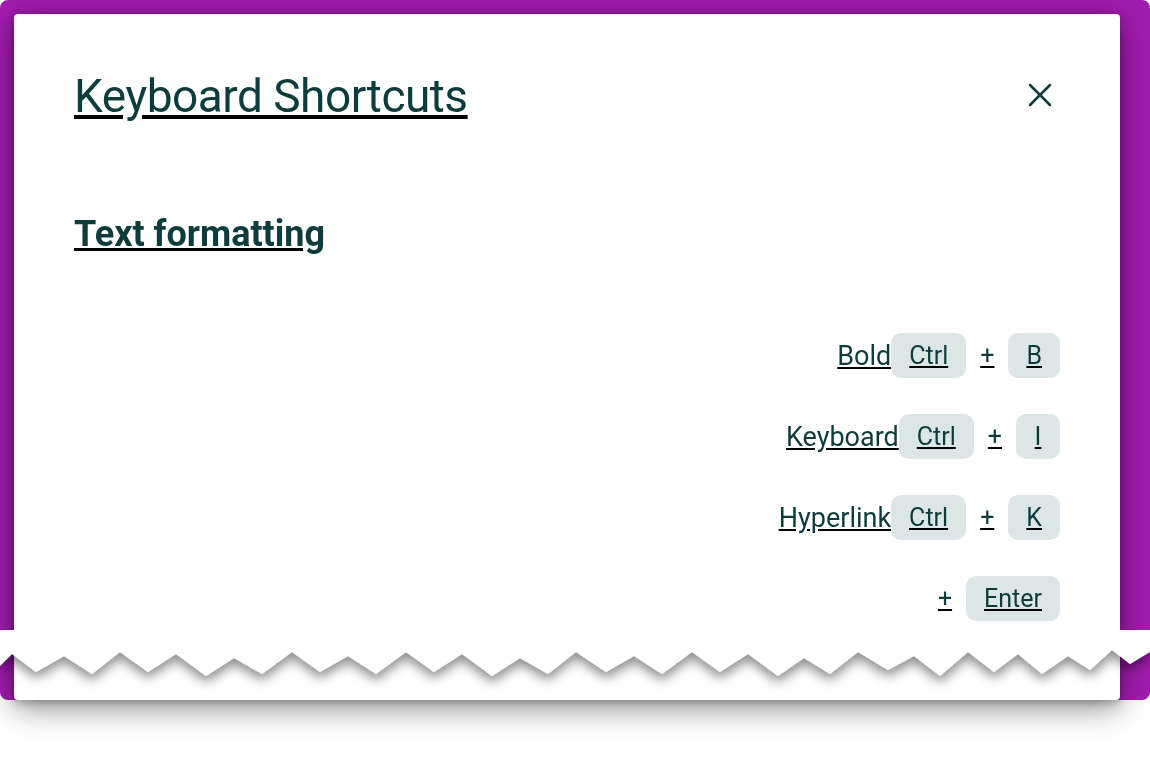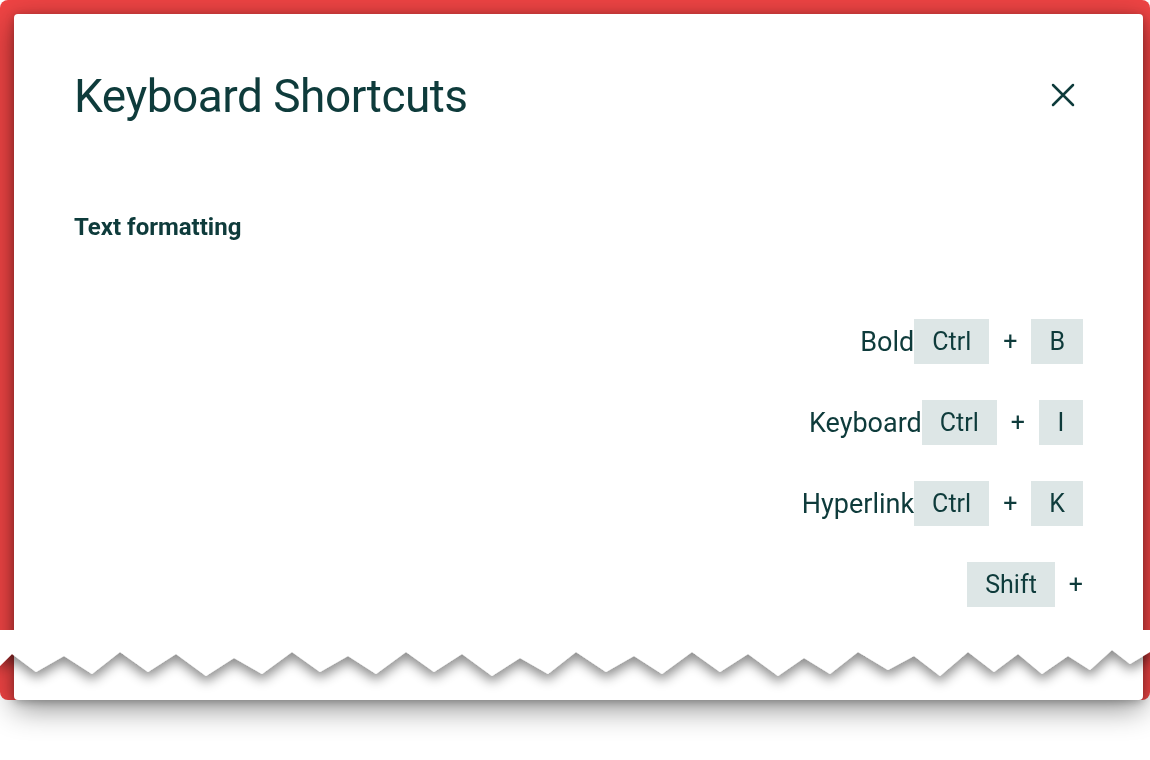--- a/index.html
+++ b/index.html
@@ -4,23 +4,24 @@
   <style>
     * { margin: 0; padding: 0; box-sizing: border-box; }
     html, body { width: 1150px; height: 760px; font-family: -apple-system, BlinkMacSystemFont, "Segoe UI", Roboto, "Helvetica Neue", Arial, sans-serif; background: #fff; }
     body { position: relative; }
 
     
     .outer {
       position: absolute;
       top: 0; left: 0; right: 0;
       height: 700px;
-      background: #ef4444;
+      background: #a21caf;
       border-radius: 8px;
-      padding: 14px 7px 0 14px;
+      padding: 14px 30px 0 14px;
+      text-decoration: underline;
     }
 
     .modal {
       background: #ffffff;
       width: 100%;
       height: 100%;
       border-radius: 4px;
       box-shadow: 0 8px 30px rgba(0,0,0,0.45), 0 2px 8px rgba(0,0,0,0.25);
       padding: 55px 60px 0 60px;
       position: relative;
@@ -45,21 +46,21 @@
       background: none;
       border: none;
       cursor: pointer;
       padding: 6px;
       margin-top: 6px;
       color: #0e3b3b;
     }
     .close-btn svg { display: block; }
 
     .section-heading {
-      font-size: 24px;
+      font-size: 36px;
       font-weight: 700;
       color: #0e3b3b;
       margin-top: 90px;
       display: flex;
       align-items: center;
       gap: 14px;
     }
 
     .shortcuts-list {
       margin-top: 60px;
@@ -84,21 +85,21 @@
       align-items: center;
       gap: 14px;
     }
 
     .key {
       display: inline-flex;
       align-items: center;
       justify-content: center;
       background: #dde6e6;
       color: #0e3b3b;
-      border-radius: 0;
+      border-radius: 10px;
       padding: 8px 18px;
       font-size: 25px;
       font-weight: 400;
       min-width: 44px;
     }
 
     .plus {
       font-size: 25px;
       color: #0e3b3b;
       font-weight: 400;
@@ -160,22 +161,22 @@
         <span class="shortcut-label">Hyperlink</span>
         <span class="shortcut-keys">
           <span class="key">Ctrl</span>
           <span class="plus">+</span>
           <span class="key">K</span>
         </span>
       </div>
 
       <div class="shortcut-row">
         <span class="shortcut-keys">
-          <span class="key">Shift</span>
           <span class="plus">+</span>
+          <span class="key">Enter</span>
         </span>
       </div>
 
     </div>
 
   </div>
 </div>
 
 <div class="torn-edge">
   <svg viewBox="0 0 1150 90" preserveAspectRatio="none">

